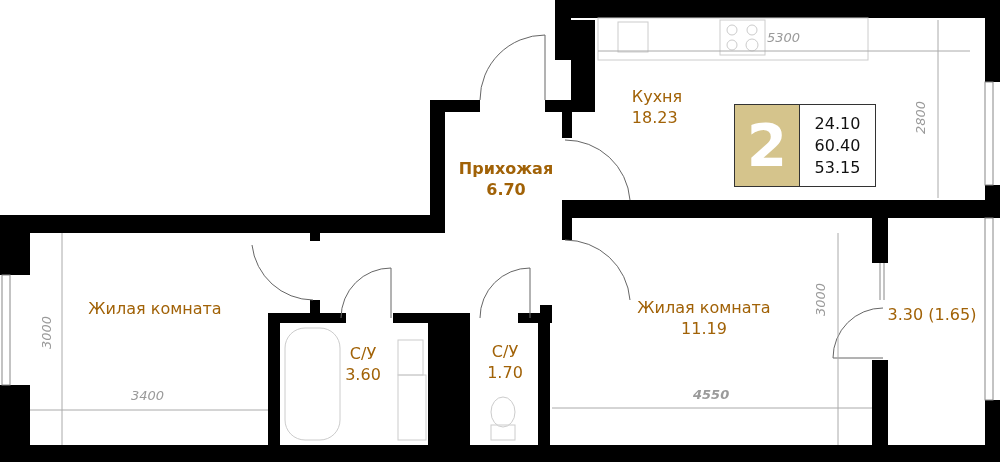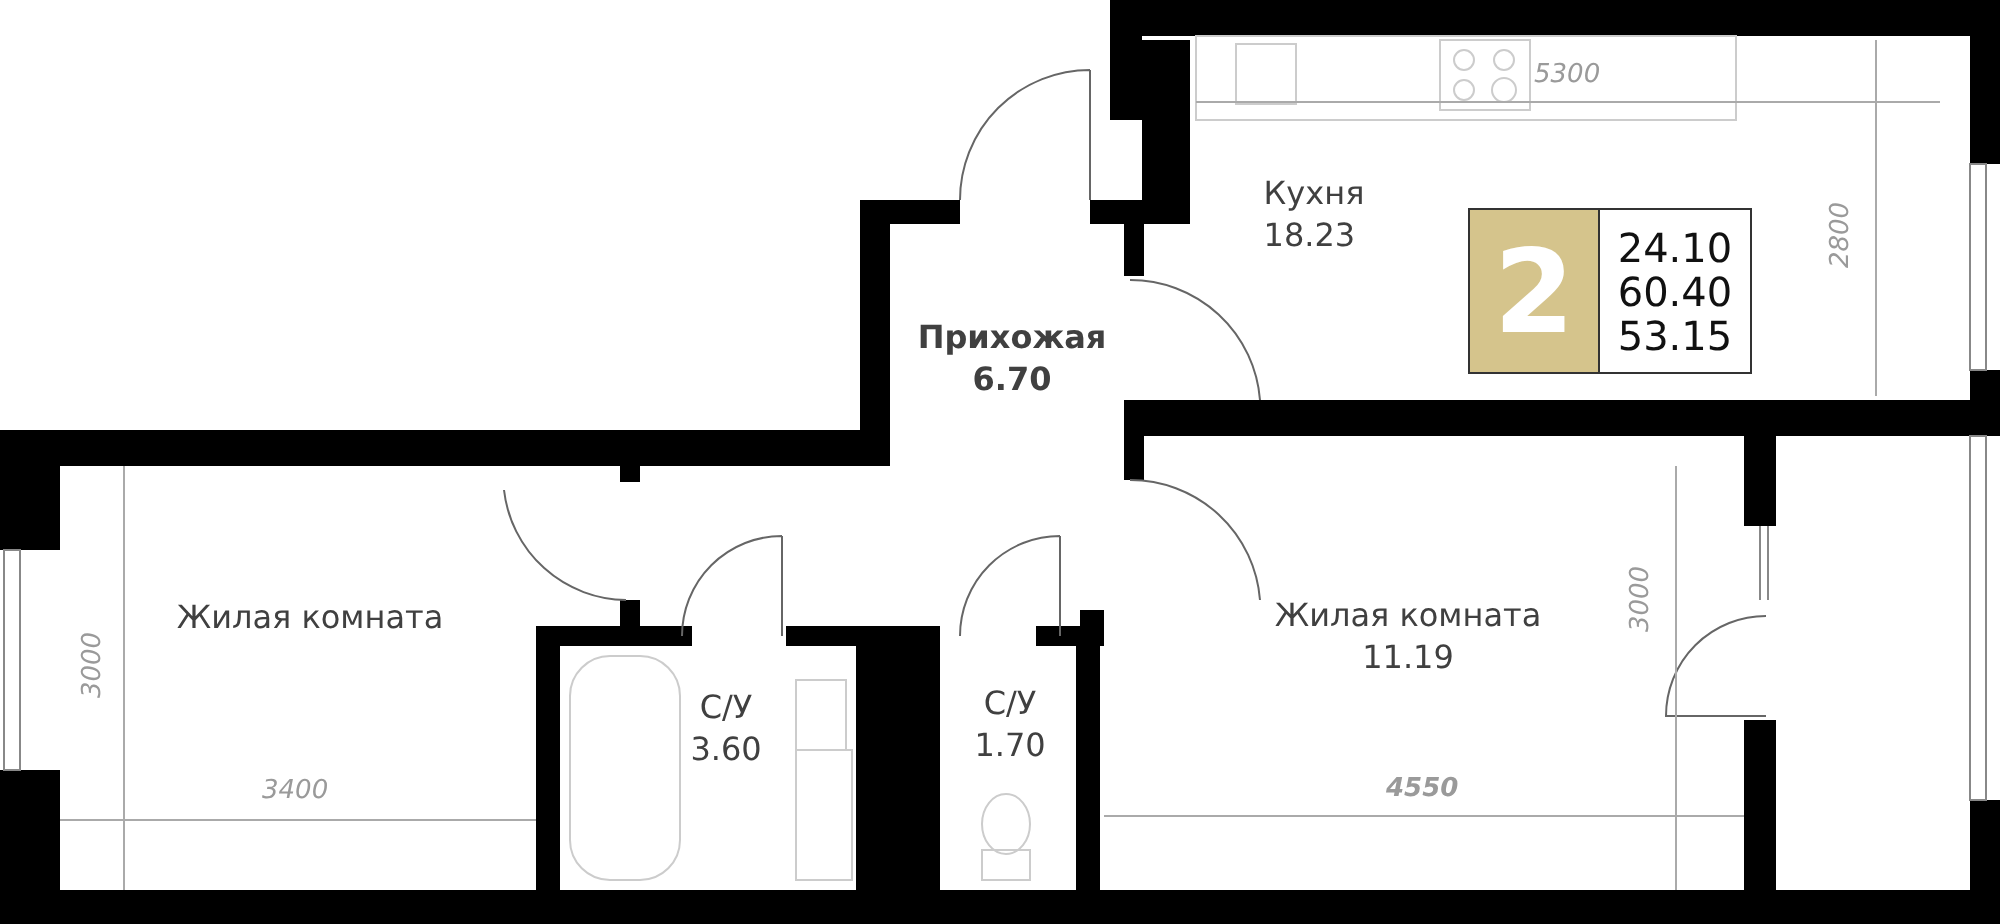--- a/index.html
+++ b/index.html
@@ -1,23 +1,23 @@
 <!DOCTYPE html>
 <html><head>
 <meta charset="utf-8">
 <style>
   html, body { margin:0; padding:0; background:#ffffff; }
   body { width:1000px; height:462px; position:relative; overflow:hidden; font-family:"DejaVu Sans", sans-serif; }
   #plan { position:absolute; left:0; top:0; width:1000px; height:462px; }
-  .lbl { position:absolute; color:#404040; font-size:16px; line-height:21px; text-align:center; white-space:nowrap; transform:translateX(-50%); }
+  .lbl { position:absolute; color:#a16207; font-size:16px; line-height:21px; text-align:center; white-space:nowrap; transform:translateX(-50%); }
   .dim { position:absolute; color:#9a9a9a; font-size:13px; font-style:italic; white-space:nowrap; }
   .dim.v { transform:rotate(-90deg); transform-origin:center; }
   .badge { position:absolute; left:734px; top:104px; width:142px; height:83px; border:1.5px solid #333; display:flex; box-sizing:border-box; background:#fff; }
   .badge .rooms { width:64px; background:#d5c48c; color:#fff; font-size:58px; font-weight:bold; display:flex; align-items:center; justify-content:center; border-right:1.5px solid #333; }
-  .badge .areas { flex:1; display:flex; flex-direction:column; justify-content:center; align-items:center; font-size:20px; line-height:22px; color:#111; }
+  .badge .areas { flex:1; display:flex; flex-direction:column; justify-content:center; align-items:center; font-size:16px; line-height:22px; color:#111; }
 </style>
 </head>
 <body>
 
 <svg id="plan" viewBox="0 0 1000 462" xmlns="http://www.w3.org/2000/svg">
 
   <g fill="#000">
 
     <rect x="555" y="0" width="445" height="18"></rect>
     <rect x="555" y="0" width="16" height="60"></rect>
@@ -123,20 +123,21 @@
 </div>
 <div class="lbl" style="left:505px;top:341px;">
   <div>С/У</div>
   <div>1.70</div>
 </div>
 <div class="lbl" style="left:704px;top:297px;">
   <div>Жилая комната</div>
   <div>11.19</div>
 </div>
 <div class="lbl" style="left:932px;top:304px;">
+  <div>3.30 (1.65)</div>
 </div>
 
 <div class="badge">
   <div class="rooms">2</div>
   <div class="areas">
     <div>24.10</div>
     <div>60.40</div>
     <div>53.15</div>
   </div>
 </div>

